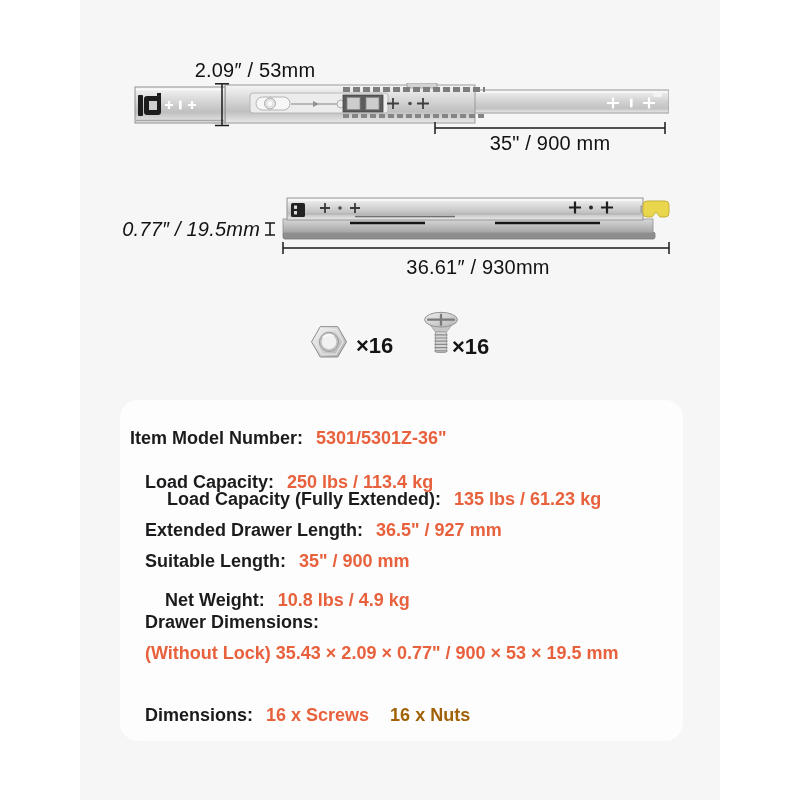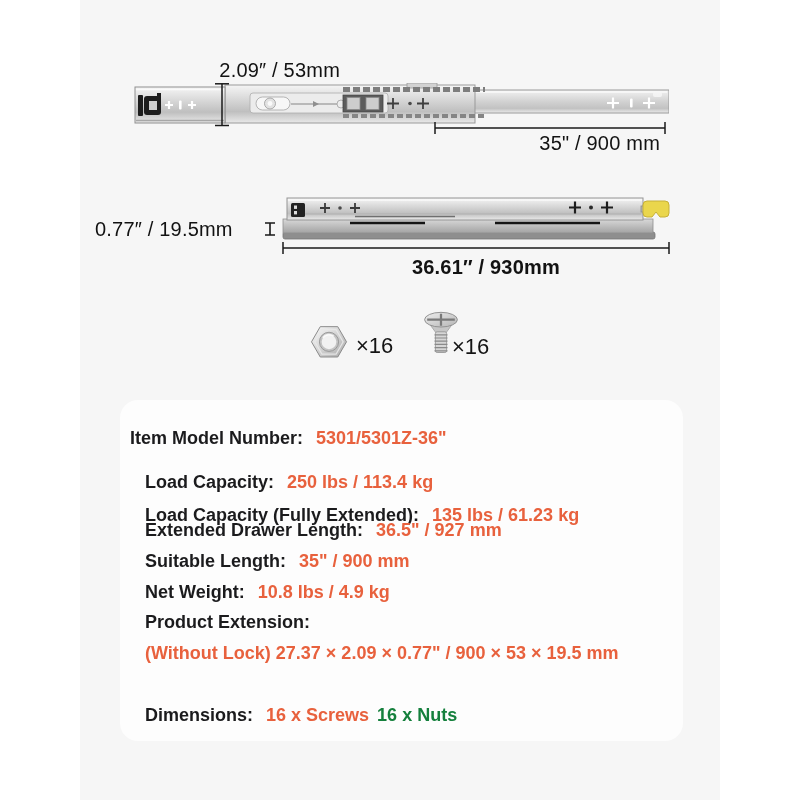--- a/index.html
+++ b/index.html
@@ -6,33 +6,33 @@
   body{
     width:800px;height:800px;position:relative;background:#ffffff;
     font-family:"Liberation Sans", sans-serif;color:#1b1b1d;overflow:hidden;
   }
   .panel{position:absolute;left:80px;top:0;width:640px;height:800px;background:#f6f6f6;}
   .abs{position:absolute;}
   .dim-label{
     position:absolute;font-size:20px;font-weight:500;color:#121212;
     letter-spacing:.2px;white-space:nowrap;
   }
-  .center{text-align:right;}
-  .right{text-align:left;}
-  .count-label{position:absolute;font-size:22px;font-weight:400;color:#141414;white-space:nowrap;}
+  .center{text-align:center;}
+  .right{text-align:right;font-style:italic;}
+  .count-label{position:absolute;font-size:22px;font-weight:700;color:#141414;white-space:nowrap;}
   .spec-card{
     position:absolute;left:120px;top:400px;width:563px;height:341px;
     background:#fdfdfd;border-radius:18px;
   }
   .spec-row{position:absolute;left:25px;white-space:nowrap;font-size:18px;line-height:22px;}
   .spec-row.first{left:10px;}
   .spec-label{color:#1b1b1d;margin-right:13px;font-weight:700;}
   .spec-label:empty{display:none;margin:0;}
   .spec-value{color:#e8613d;font-weight:700;}
-  .spec-value2{color:#15803d;font-weight:700;margin-left:8px;}
+  .spec-value2{color:#a16207;font-weight:700;margin-left:21px;}
   .spec-value2:empty{display:none;margin:0;}
   svg{display:block;}
 </style>
 </head>
 <body>
 
 <svg width="0" height="0" style="position:absolute">
   <defs>
     <linearGradient id="metalV" x1="0" y1="0" x2="0" y2="1">
       <stop offset="0" stop-color="#f5f5f5"></stop>
@@ -150,21 +150,21 @@
   <path d="M346,17.5 h12 M352,11.5 v12" stroke="#1e1e1e" stroke-width="2.2"></path>
 
   <rect x="386" y="16" width="11" height="6" fill="#b3b3b3" stroke="#8c8c8c" stroke-width="0.8"></rect>
   <path d="M392,11 h18 a4,4 0 0 1 4,4 v8 a4,4 0 0 1 -4,4 h-5 l-4,-5 -4,5 h-5 a4,4 0 0 1 -4,-4 v-8 a4,4 0 0 1 4,-4 z" fill="#EAD64C" stroke="#c6b038" stroke-width="1"></path>
 
   <line x1="28" y1="58" x2="414" y2="58" stroke="#1a1a1a" stroke-width="1.5"></line>
   <line x1="28" y1="52" x2="28" y2="64" stroke="#1a1a1a" stroke-width="1.5"></line>
   <line x1="414" y1="52" x2="414" y2="64" stroke="#1a1a1a" stroke-width="1.5"></line>
 </svg>
 
-<div class="dim-label center" style="left:340px;top:256px;width:220px;font-weight:bold;">36.61″ / 930mm</div>
+<div class="dim-label center" style="left:368px;top:256px;width:220px;">36.61″ / 930mm</div>
 
 <svg class="abs" style="left:309px;top:321px;" width="40" height="40" viewBox="0 0 48 48">
   <polygon points="45,25 34.5,43.2 13.5,43.2 3,25 13.5,6.8 34.5,6.8" fill="url(#nutGrad)" stroke="#8b8b8b" stroke-width="1.2"></polygon>
   <polygon points="41,25 32.5,39.7 15.5,39.7 7,25 15.5,10.3 32.5,10.3" fill="none" stroke="#e9e9e9" stroke-width="1.4" opacity="0.9"></polygon>
   <circle cx="24" cy="25" r="11.5" fill="#c3c3c3" stroke="#8f8f8f" stroke-width="1"></circle>
   <circle cx="24" cy="25" r="8.8" fill="#f1f1f1"></circle>
   <path d="M16.5,20 a9.5,9.5 0 0 1 13,-2" stroke="#ffffff" stroke-width="2" fill="none" opacity="0.8"></path>
 </svg>
 <div class="count-label" style="left:356px;top:333px;">×16</div>
 
@@ -177,34 +177,34 @@
 </svg>
 <div class="count-label" style="left:452px;top:334px;">×16</div>
 
 <div class="spec-card">
   <div class="spec-row first" style="top:27px;">
     <span class="spec-label">Item Model Number:</span><span class="spec-value">5301/5301Z-36"</span>
   </div>
   <div class="spec-row" style="top:71px;">
     <span class="spec-label">Load Capacity:</span><span class="spec-value">250 lbs / 113.4 kg</span>
   </div>
-  <div class="spec-row" style="top:104px;">
+  <div class="spec-row" style="top:88px;margin-left:22px;">
     <span class="spec-label">Load Capacity (Fully Extended):</span><span class="spec-value">135 lbs / 61.23 kg</span>
   </div>
   <div class="spec-row" style="top:119px;">
     <span class="spec-label">Extended Drawer Length:</span><span class="spec-value">36.5" / 927 mm</span>
   </div>
   <div class="spec-row" style="top:150px;">
     <span class="spec-label">Suitable Length:</span><span class="spec-value">35" / 900 mm</span>
   </div>
-  <div class="spec-row" style="top:181px;">
+  <div class="spec-row" style="top:189px;margin-left:20px;">
     <span class="spec-label">Net Weight:</span><span class="spec-value">10.8 lbs / 4.9 kg</span>
   </div>
   <div class="spec-row" style="top:211px;">
-    <span class="spec-label">Product Extension:</span><span class="spec-value"></span>
+    <span class="spec-label">Drawer Dimensions:</span><span class="spec-value"></span>
   </div>
   <div class="spec-row" style="top:242px;">
-    <span class="spec-value">(Without Lock) 27.37 × 2.09 × 0.77" / 900 × 53 × 19.5 mm</span>
+    <span class="spec-value">(Without Lock) 35.43 × 2.09 × 0.77" / 900 × 53 × 19.5 mm</span>
   </div>
   <div class="spec-row" style="top:304px;">
     <span class="spec-label">Dimensions:</span><span class="spec-value">16 x Screws</span><span class="spec-value2">16 x Nuts</span>
   </div>
 </div>
 
 </body></html>

